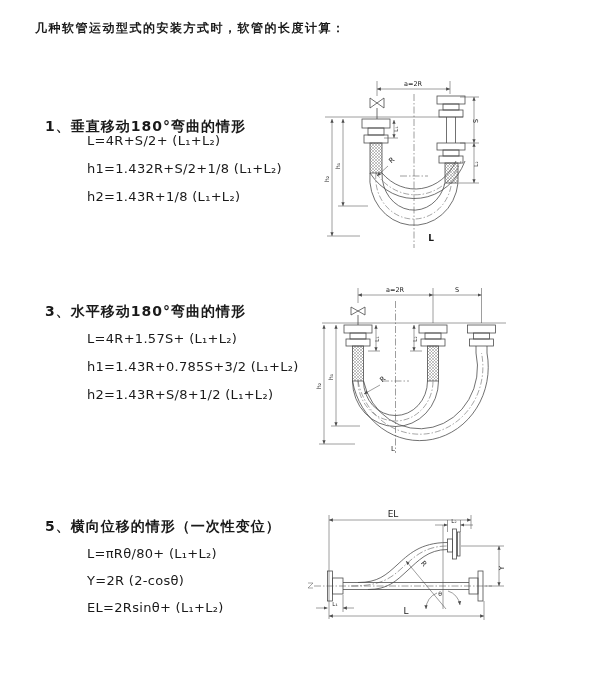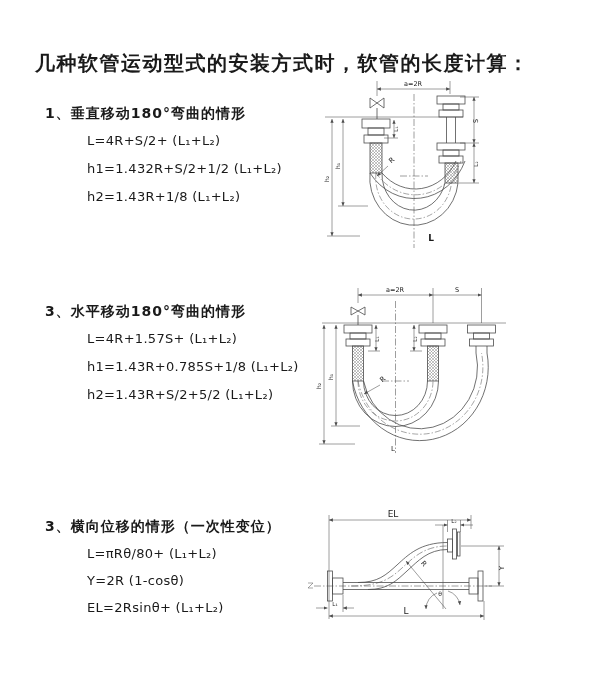--- a/index.html
+++ b/index.html
@@ -2,53 +2,53 @@
 <html><head>
 <meta charset="utf-8">
 <style>
   html,body{margin:0;padding:0;}
   body{
     width:600px;height:675px;background:#ffffff;position:relative;
     font-family:"DejaVu Sans","Liberation Sans",sans-serif;color:#1a1a1a;
     overflow:hidden;
   }
   .title{
-    position:absolute;left:35px;top:20px;font-size:20px;font-weight:bold;
-    letter-spacing:1.5px;white-space:nowrap;margin-top:30px;
+    position:absolute;left:35px;top:20px;font-size:12px;font-weight:bold;
+    letter-spacing:1.5px;white-space:nowrap;
   }
   .sec-heading{
     position:absolute;left:45px;font-size:14px;font-weight:bold;
     letter-spacing:1px;white-space:nowrap;
   }
   .formula{
     position:absolute;left:87px;font-size:13px;letter-spacing:.3px;
     white-space:nowrap;
   }
   svg.diag{position:absolute;overflow:visible;}
   svg .ln{stroke:#4d4d4d;fill:none;}
   svg text{fill:#1a1a1a;stroke:none;font-family:"DejaVu Sans","Liberation Sans",sans-serif;}
 </style>
 </head>
 <body>
 
 <div class="title">几种软管运动型式的安装方式时，软管的长度计算：</div>
 
-<div class="sec-heading" style="top:105px">1、垂直移动180°弯曲的情形</div>
+<div class="sec-heading" style="top:118px">1、垂直移动180°弯曲的情形</div>
 <div class="formula" style="top:133px">L=4R+S/2+ (L₁+L₂)</div>
-<div class="formula" style="top:161px">h1=1.432R+S/2+1/2 (L₁+L₂)</div>
+<div class="formula" style="top:161px">h1=1.432R+S/2+1/8 (L₁+L₂)</div>
 <div class="formula" style="top:189px">h2=1.43R+1/8 (L₁+L₂)</div>
 
 <div class="sec-heading" style="top:303px">3、水平移动180°弯曲的情形</div>
 <div class="formula" style="top:331px">L=4R+1.57S+ (L₁+L₂)</div>
-<div class="formula" style="top:359px">h1=1.43R+0.785S+1/8 (L₁+L₂)</div>
-<div class="formula" style="top:387px">h2=1.43R+S/2+5/2 (L₁+L₂)</div>
-
-<div class="sec-heading" style="top:518px">3、横向位移的情形（一次性变位）</div>
+<div class="formula" style="top:359px">h1=1.43R+0.785S+3/2 (L₁+L₂)</div>
+<div class="formula" style="top:387px">h2=1.43R+S/8+1/2 (L₁+L₂)</div>
+
+<div class="sec-heading" style="top:518px">5、横向位移的情形（一次性变位）</div>
 <div class="formula" style="top:546px">L=πRθ/80+ (L₁+L₂)</div>
-<div class="formula" style="top:573px">Y=2R (1-cosθ)</div>
+<div class="formula" style="top:573px">Y=2R (2-cosθ)</div>
 <div class="formula" style="top:600px">EL=2Rsinθ+ (L₁+L₂)</div>
 
 <svg class="diag" style="left:310px;top:76px" width="215" height="180" viewBox="0 0 215 180">
   <defs>
     <marker id="ar1" viewBox="0 0 8 8" refX="7" refY="4" markerWidth="8" markerHeight="8" orient="auto-start-reverse">
       <path d="M0,1 L7,4 L0,7 z" fill="#4d4d4d"></path>
     </marker>
     <pattern id="hb1" width="3" height="3" patternUnits="userSpaceOnUse">
       <path d="M0,3 L3,0 M0,0 L3,3" stroke="#7a7a7a" stroke-width="0.45"></path>
     </pattern>

